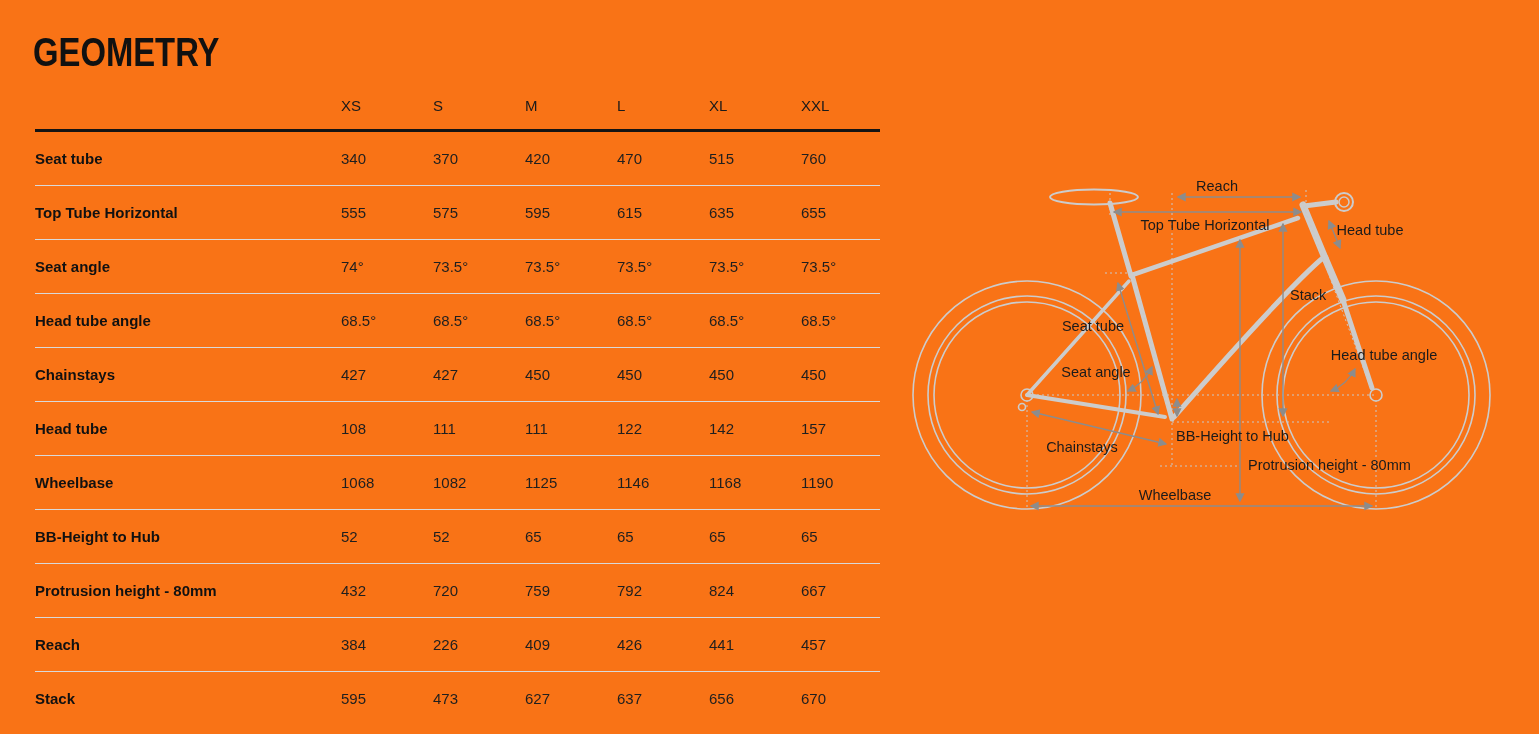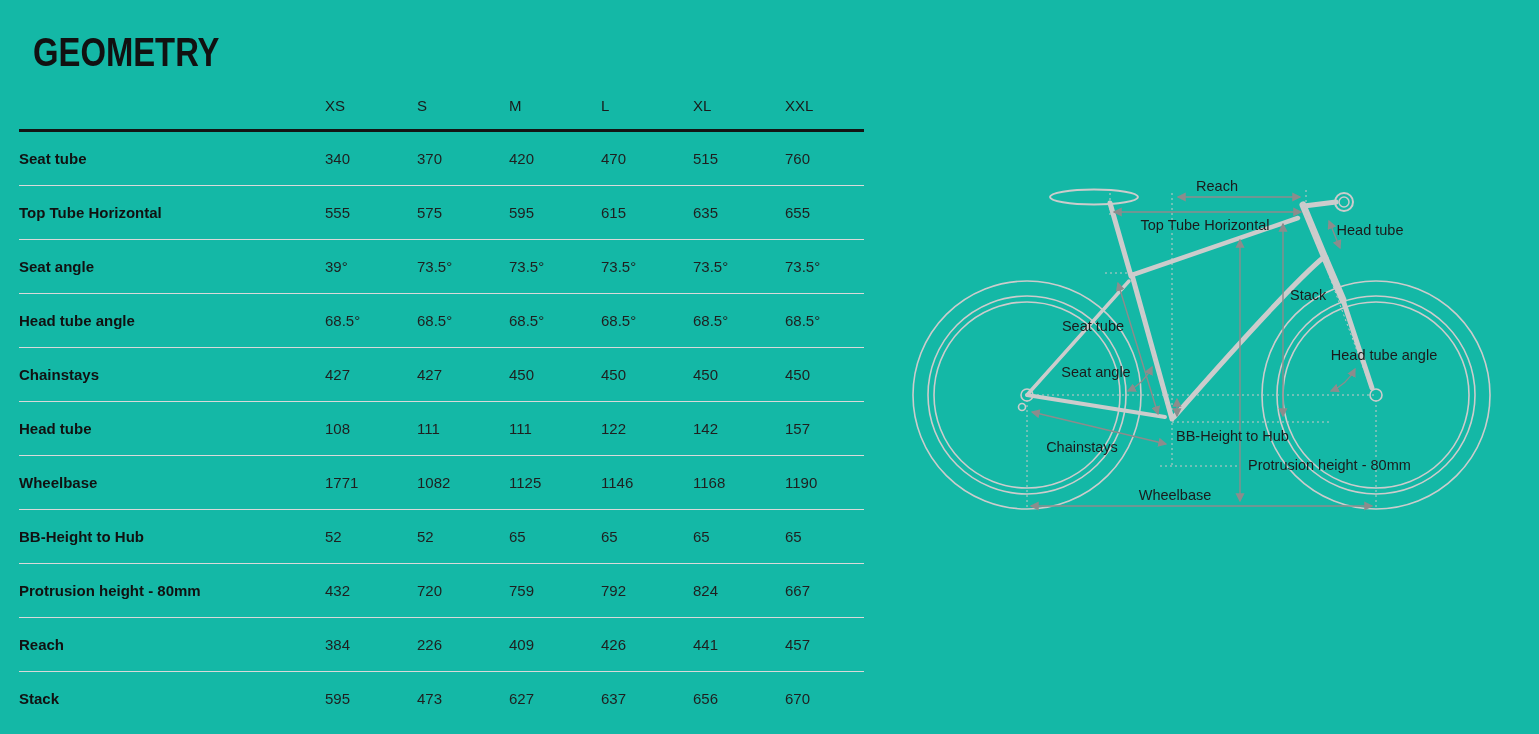--- a/index.html
+++ b/index.html
@@ -1,25 +1,25 @@
 <!DOCTYPE html>
 <html><head>
 <meta charset="utf-8">
 <style>
   html,body { margin:0; padding:0; background:#ffffff; }
   .page {
     position:relative; width:1539px; height:734px; overflow:hidden;
-    font-family:"Liberation Sans", sans-serif; color:#1a1a1a; background:#14b8a6;
+    font-family:"Liberation Sans", sans-serif; color:#1a1a1a; background:#f97316;
   }
   .title {
     position:absolute; left:33px; top:30px;
     font-size:40px; font-weight:700; letter-spacing:0px; color:#111;
     transform:scaleX(0.82); transform-origin:left center; white-space:nowrap;
   }
-  .geo-table { position:absolute; left:19px; top:81px; width:845px; }
+  .geo-table { position:absolute; left:35px; top:81px; width:845px; }
   .thead, .trow {
     display:grid;
     grid-template-columns:306px 92px 92px 92px 92px 92px 1fr;
     align-items:center;
   }
   .thead { height:48px; border-bottom:3px solid #141414; }
   .thead .cell { font-size:15px; color:#1a1a1a; }
   .trow { height:53px; border-bottom:1px solid #d9d9d9; }
   .trow:last-child { border-bottom:none; }
   .rlabel { font-size:15px; font-weight:700; color:#111; }
@@ -66,21 +66,21 @@
     <div class="cell">555</div>
           <div class="cell">575</div>
           <div class="cell">595</div>
           <div class="cell">615</div>
           <div class="cell">635</div>
           <div class="cell">655</div>
         </div>
 
     <div class="trow">
       <div class="rlabel">Seat angle</div>
-    <div class="cell">39°</div>
+    <div class="cell">74°</div>
           <div class="cell">73.5°</div>
           <div class="cell">73.5°</div>
           <div class="cell">73.5°</div>
           <div class="cell">73.5°</div>
           <div class="cell">73.5°</div>
         </div>
 
     <div class="trow">
       <div class="rlabel">Head tube angle</div>
     <div class="cell">68.5°</div>
@@ -106,21 +106,21 @@
     <div class="cell">108</div>
           <div class="cell">111</div>
           <div class="cell">111</div>
           <div class="cell">122</div>
           <div class="cell">142</div>
           <div class="cell">157</div>
         </div>
 
     <div class="trow">
       <div class="rlabel">Wheelbase</div>
-    <div class="cell">1771</div>
+    <div class="cell">1068</div>
           <div class="cell">1082</div>
           <div class="cell">1125</div>
           <div class="cell">1146</div>
           <div class="cell">1168</div>
           <div class="cell">1190</div>
         </div>
 
     <div class="trow">
       <div class="rlabel">BB-Height to Hub</div>
     <div class="cell">52</div>

